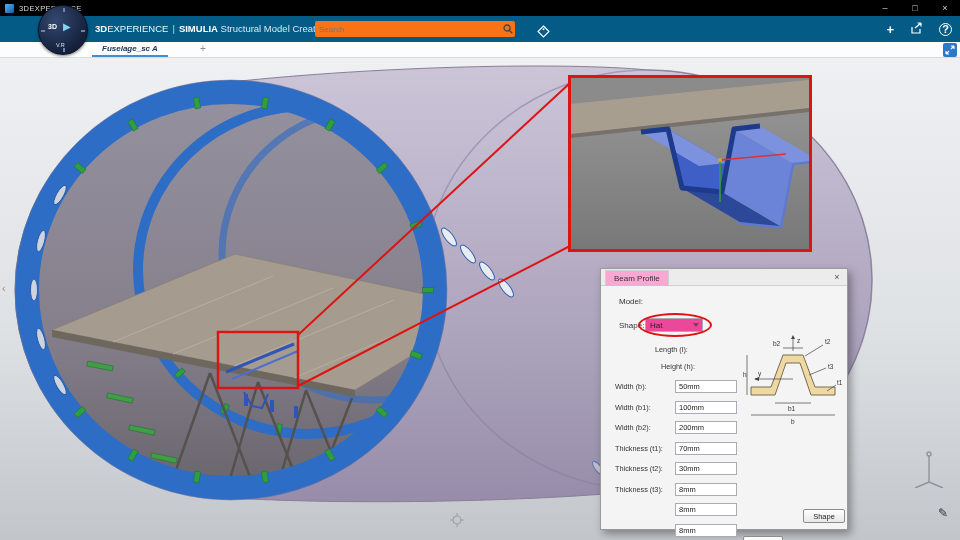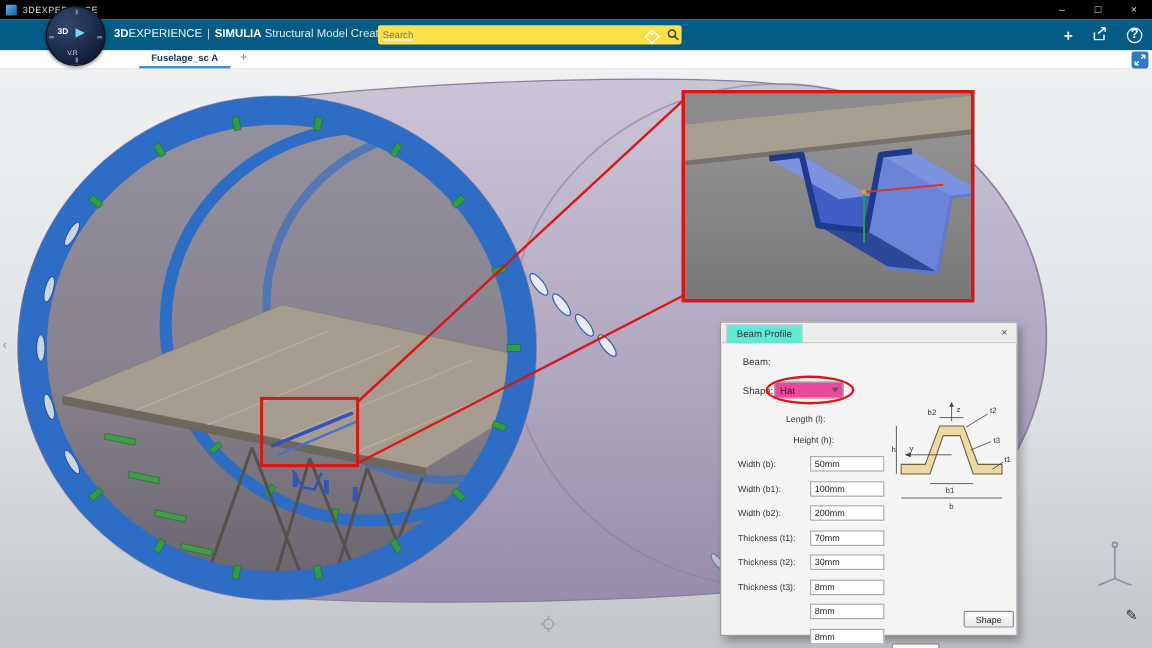--- a/index.html
+++ b/index.html
@@ -12,59 +12,59 @@
   .titlebar-text { font-size:7.5px; letter-spacing:.4px; color:#dcdcdc; }
   .win-controls { margin-left:auto; display:flex; height:16px; }
   .win-btn { width:30px; display:flex; align-items:center; justify-content:center; font-size:9px; color:#cfcfcf; cursor:default; }
 
   
   .appbar { position:absolute; top:16px; left:0; right:0; height:26px; background:#045c86; color:#fff; }
   .brand { position:absolute; left:95px; top:7px; font-size:9.5px; white-space:nowrap; color:#eaf4fa; }
   .brand b { font-weight:bold; color:#fff; }
   .brand .sep { margin:0 4px; color:#bcd9e8; }
   .brand .module { font-weight:normal; color:#d7e9f3; }
-  .searchbox { position:absolute; left:315px; top:5px; width:253px; height:16px; background:#fde047; border-radius:2px; display:flex; align-items:center;text-decoration:underline; }
+  .searchbox { position:absolute; left:315px; top:5px; width:200px; height:16px; background:#f97316; border-radius:2px; display:flex; align-items:center; }
   .searchbox input { flex:1; border:none; outline:none; font-size:8px; padding:0 4px; color:#333; background:transparent; font-family:"Liberation Sans",sans-serif; }
   .search-ico { width:14px; display:flex; align-items:center; justify-content:center; }
   .tag-ico { position:absolute; left:537px; top:8px; }
   .appbar-right { position:absolute; right:8px; top:0; height:26px; display:flex; align-items:center; gap:16px; }
   .appbar-icon { font-size:13px; color:#fff; font-weight:bold; line-height:1; cursor:default; }
   .appbar-icon.help { font-size:11px; border:1px solid #fff; border-radius:50%; width:13px; height:13px; display:flex; align-items:center; justify-content:center; font-weight:bold; }
 
   
   .compass { position:absolute; left:38px; top:5px; width:50px; height:50px; z-index:30; }
   .compass .disc { width:50px; height:50px; border-radius:50%; background:radial-gradient(circle at 35% 30%, #33486f, #131e38 75%); border:1px solid #0b1324; position:relative; box-shadow:0 1px 3px rgba(0,0,0,.5); }
   .compass .lbl3d { position:absolute; left:9px; top:17px; font-size:7px; color:#fff; font-weight:bold; }
   .compass .play { position:absolute; left:24px; top:15px; font-size:10px; color:#7fd4f2; }
   .compass .ver { position:absolute; left:17px; bottom:6px; font-size:5.5px; color:#cfe3ef; }
   .compass .tick { position:absolute; background:#6f82a5; }
 
   
   .tabstrip { position:absolute; top:42px; left:0; right:0; height:16px; background:#fdfdfd; border-bottom:1px solid #d9dcdf; }
-  .doc-tab { position:absolute; left:116px; top:0; height:15px; padding:0 10px; display:flex; align-items:center; font-size:8px; font-weight:bold; color:#203a57; border-bottom:2px solid #3f8fd6; }
+  .doc-tab { position:absolute; left:92px; top:0; height:15px; padding:0 10px; display:flex; align-items:center; font-size:8px; font-style:italic; font-weight:bold; color:#203a57; border-bottom:2px solid #3f8fd6; }
   .tab-add { position:absolute; left:200px; top:1px; font-size:10px; color:#8a9097; }
   .expand-btn { position:absolute; right:3px; top:1px; width:14px; height:14px; background:#2e78c8; border-radius:2px; display:flex; align-items:center; justify-content:center; }
 
   
   .canvas { position:absolute; top:58px; left:0; width:960px; height:482px; background:linear-gradient(#eef0f2 0%, #dfe2e5 55%, #c2c6cb 100%); overflow:hidden; }
   .scene { position:absolute; top:0; left:0; width:960px; height:482px; }
 
   .left-arrow { position:absolute; left:2px; top:224px; font-size:11px; color:#8a9096; }
   .nav-target { position:absolute; left:450px; top:455px; }
   .ground-axis { position:absolute; left:912px; top:390px; }
   .pencil { position:absolute; left:938px; top:448px; font-size:12px; color:#2b2b2b; transform:rotate(0deg); }
 
   
   .inset { position:absolute; left:568px; top:17px; width:244px; height:177px; border:3px solid #dd1414; background:#8f8f8f; z-index:10; }
   .inset svg { display:block; }
 
   
   .dialog { position:absolute; left:600px; top:210px; width:248px; height:262px; background:#f4f4f4; border:1px solid #9a9a9a; box-shadow:3px 4px 8px rgba(0,0,0,.35); z-index:20; font-size:8px; color:#222; }
   .dlg-header { position:relative; height:17px; background:#ececec; border-bottom:1px solid #cfcfcf; }
-  .dlg-tab { position:absolute; left:4px; top:1px; height:16px; padding:0 8px; background:#5eead4; border:1px solid #cfcfcf; border-bottom:none; display:flex; align-items:center; font-size:8px; color:#333; }
+  .dlg-tab { position:absolute; left:4px; top:1px; height:16px; padding:0 8px; background:#f9a8d4; border:1px solid #cfcfcf; border-bottom:none; display:flex; align-items:center; font-size:8px; color:#333; }
   .dlg-close { position:absolute; right:4px; top:2px; width:12px; height:12px; display:flex; align-items:center; justify-content:center; font-size:9px; color:#555; }
   .dlg-label { position:absolute; font-size:8px; color:#333; }
   .dlg-input { position:absolute; height:13px; border:1px solid #a9adb3; background:#fff; font-size:7.5px; padding:0 3px; color:#222; font-family:"Liberation Sans",sans-serif; }
   .shape-select { position:absolute; left:44px; top:49px; width:58px; height:14px; border:1px solid #a9adb3; background:#ec4899; display:flex; align-items:center; font-size:8px; padding-left:4px; }
   .shape-select .arrow { margin-left:auto; margin-right:3px; width:0; height:0; border-left:3px solid transparent; border-right:3px solid transparent; border-top:4px solid #555; }
   .shape-highlight { position:absolute; left:37px; top:44px; width:74px; height:24px; border:2px solid #e01212; border-radius:50%; pointer-events:none; }
   .f-label { position:absolute; left:14px; width:58px; font-size:7.3px; color:#333; }
   .f-input { position:absolute; left:74px; width:62px;margin-top:42px; }
   .dlg-btn { position:absolute; width:40px; height:14px; font-size:7.5px; background:linear-gradient(#fdfdfd,#e8e8e8); border:1px solid #8d8d8d; border-radius:2px; color:#222; font-family:"Liberation Sans",sans-serif; }
   .profile-diagram { position:absolute; left:142px; top:66px; }
@@ -321,21 +321,21 @@
         </svg>
     </div>
     <div class="pencil">✎</div>
 
     <div class="dialog">
       <div class="dlg-header">
         <div class="dlg-tab">Beam Profile</div>
         <div class="dlg-close">×</div>
       </div>
 
-      <span class="dlg-label" style="left:18px;top:28px;">Beam:</span>
+      <span class="dlg-label" style="left:18px;top:28px;">Model:</span>
 
       <span class="dlg-label" style="left:18px;top:52px;">Shape:</span>
       <div class="shape-select">
         <span>Hat</span>
         <span class="arrow"></span>
       </div>
       <div class="shape-highlight"></div>
 
       <span class="f-label" style="top:76px;margin-left:40px;">Length (l):</span>
       <input class="dlg-input f-input" style="top: 69px;" value="50mm">

